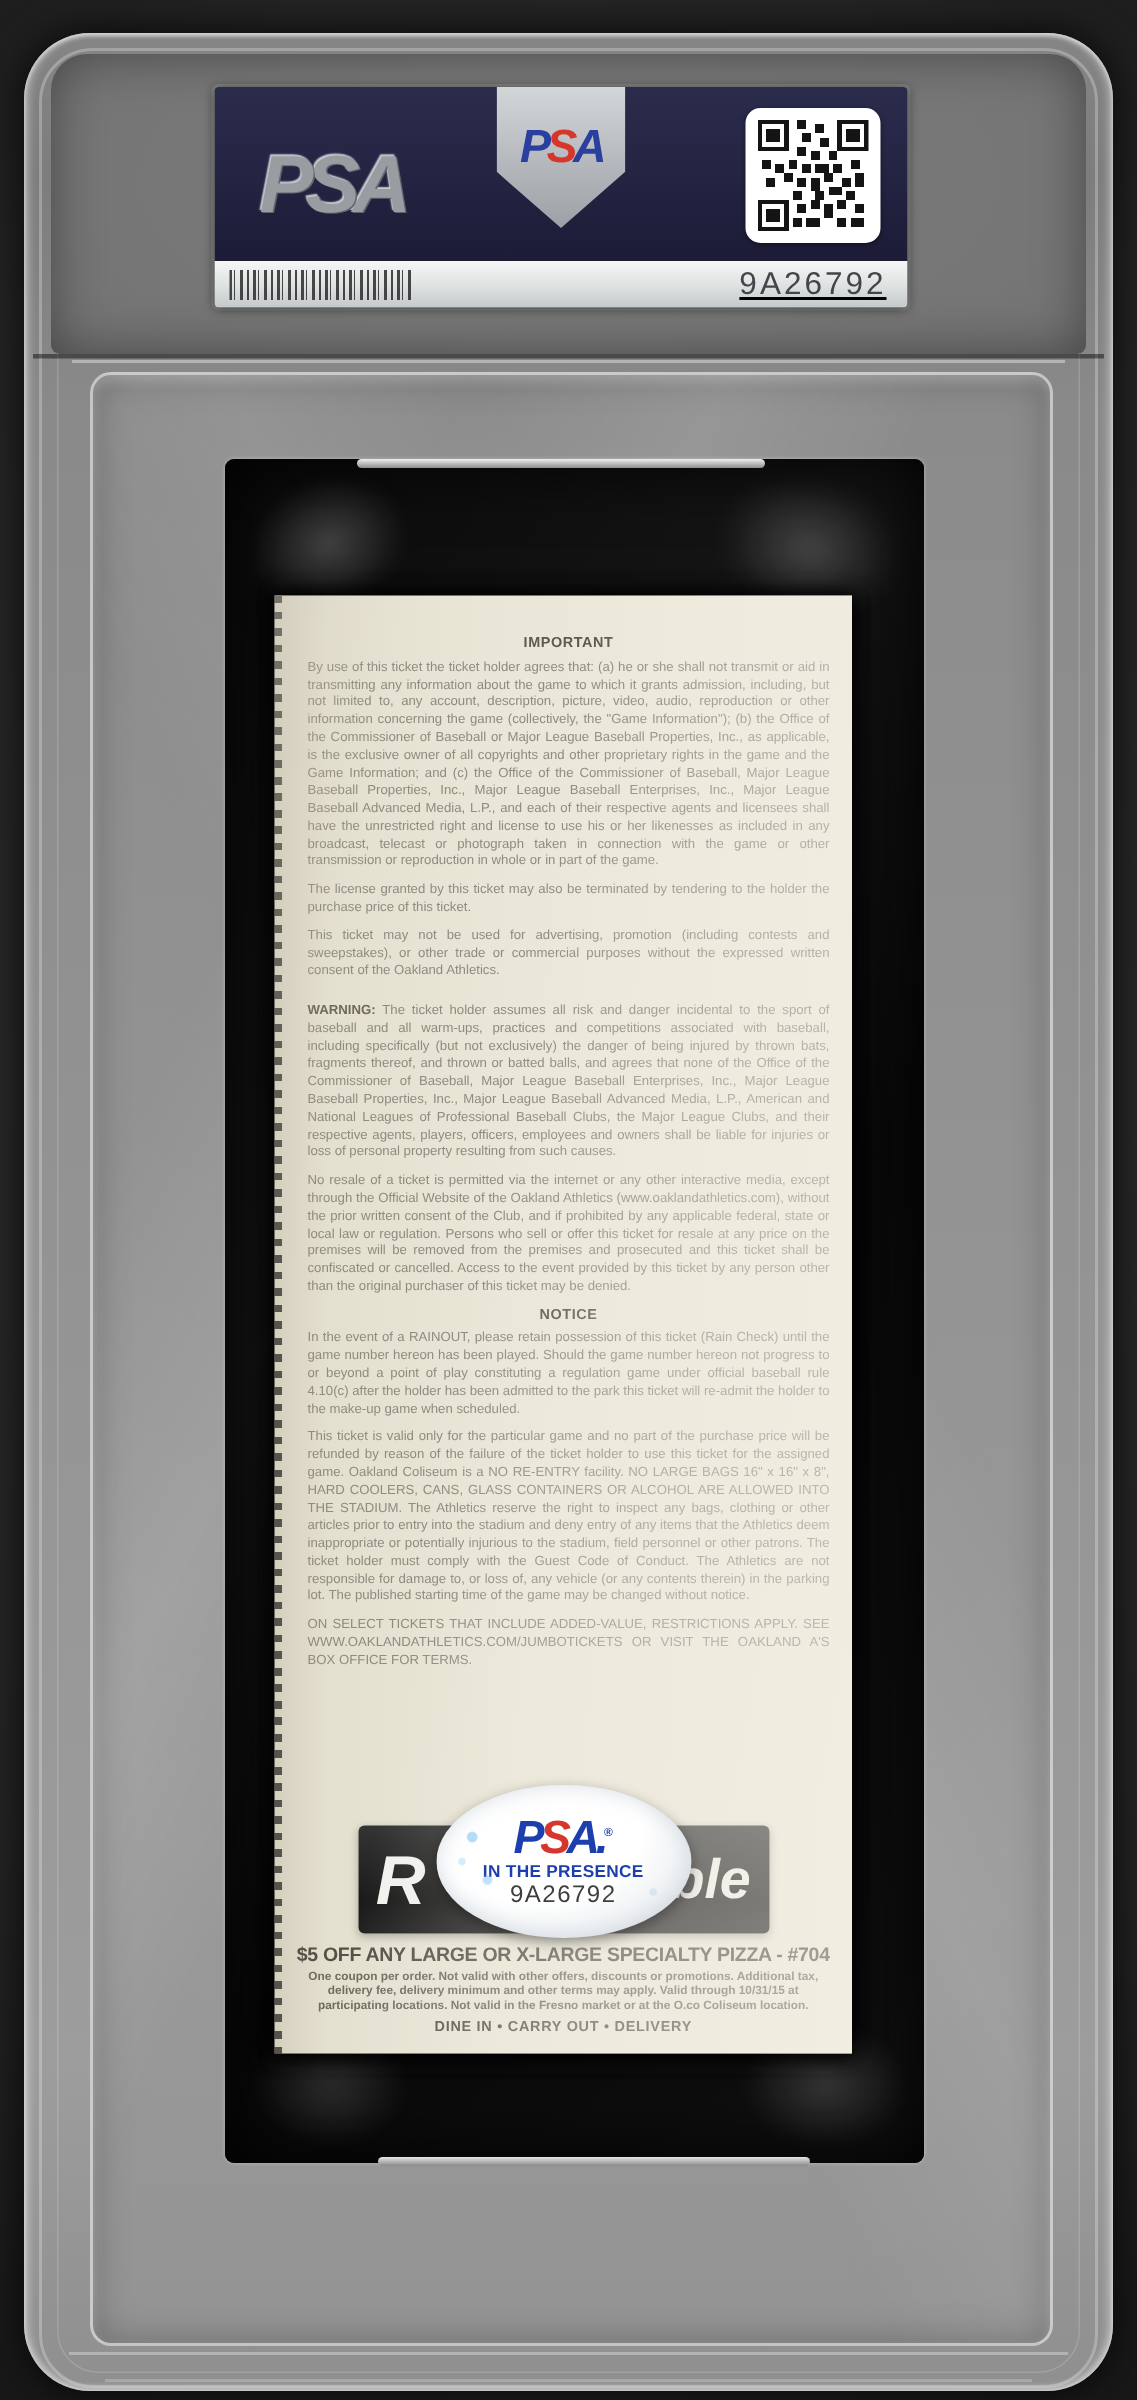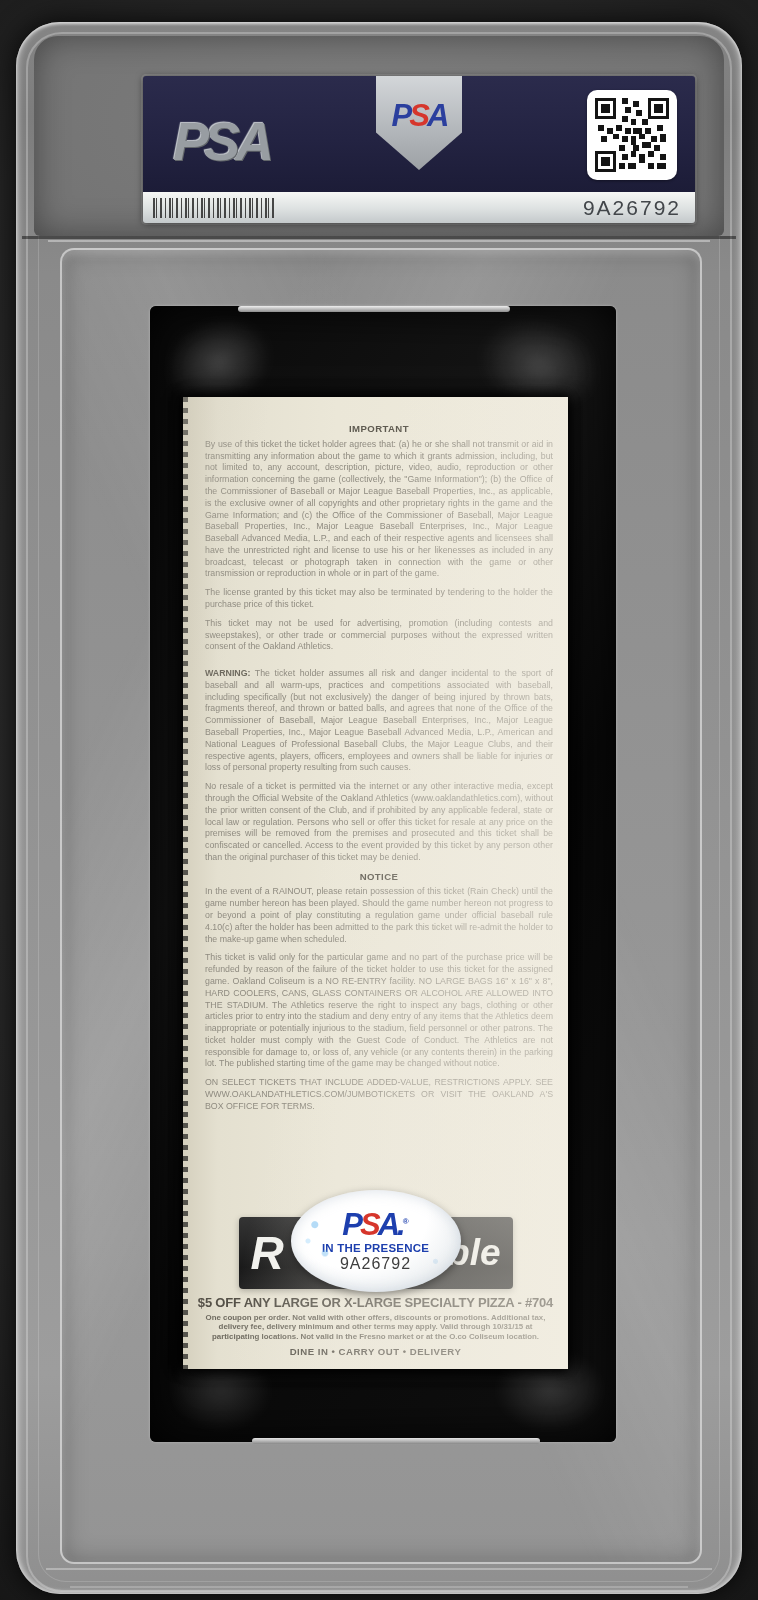--- a/index.html
+++ b/index.html
@@ -20,22 +20,22 @@
 
   
   .label-tray{position:absolute;left:34px;right:34px;top:36px;height:200px;
     border-radius:24px 24px 6px 6px;
     background:radial-gradient(150% 220% at 50% 42%, #7d7d7d 0%, #707070 55%, #575757 88%, #454545 100%);
     box-shadow:inset 0 0 34px rgba(0,0,0,.4);}
   .seam-dark{position:absolute;left:22px;right:22px;top:236px;height:3px;background:rgba(0,0,0,.45);}
   .seam-light{position:absolute;left:48px;right:48px;top:240px;height:2px;background:rgba(255,255,255,.38);}
 
   
-  .label{position:absolute;left:143px;top:76px;width:552px;height:147px;border-radius:3px;overflow:hidden;
-    box-shadow:0 1px 7px rgba(0,0,0,.55),0 0 0 2px rgba(255,255,255,.14);}
+  .label{position:absolute;left:143px;top:58px;width:462px;height:147px;border-radius:3px;overflow:hidden;
+    box-shadow:0 1px 7px rgba(0,0,0,.55),0 0 0 2px rgba(255,255,255,.14);text-decoration:underline;}
   .label-navy{position:relative;height:116px;
     background:linear-gradient(180deg,#2b2b4c 0%,#232342 55%,#1c1c37 100%);}
   .psa-silver{position:absolute;left:30px;top:34px;font-weight:bold;font-style:italic;
     font-size:54px;letter-spacing:-5px;color:#989da2;
     text-shadow:1px 1px 0 #62666a,-1px -1px 1px #c9cdd1;}
   .shield{position:absolute;left:50%;top:0;transform:translateX(-50%);width:86px;height:94px;
     background:linear-gradient(180deg,#d3d6d9 0%,#b4b8bc 55%,#9da1a5 100%);
     clip-path:polygon(0 0,100% 0,100% 60%,50% 100%,0 60%);
     display:flex;align-items:center;justify-content:center;}
   .shield-text{font-weight:bold;font-style:italic;font-size:31px;letter-spacing:-3px;margin-top:-14px;}

